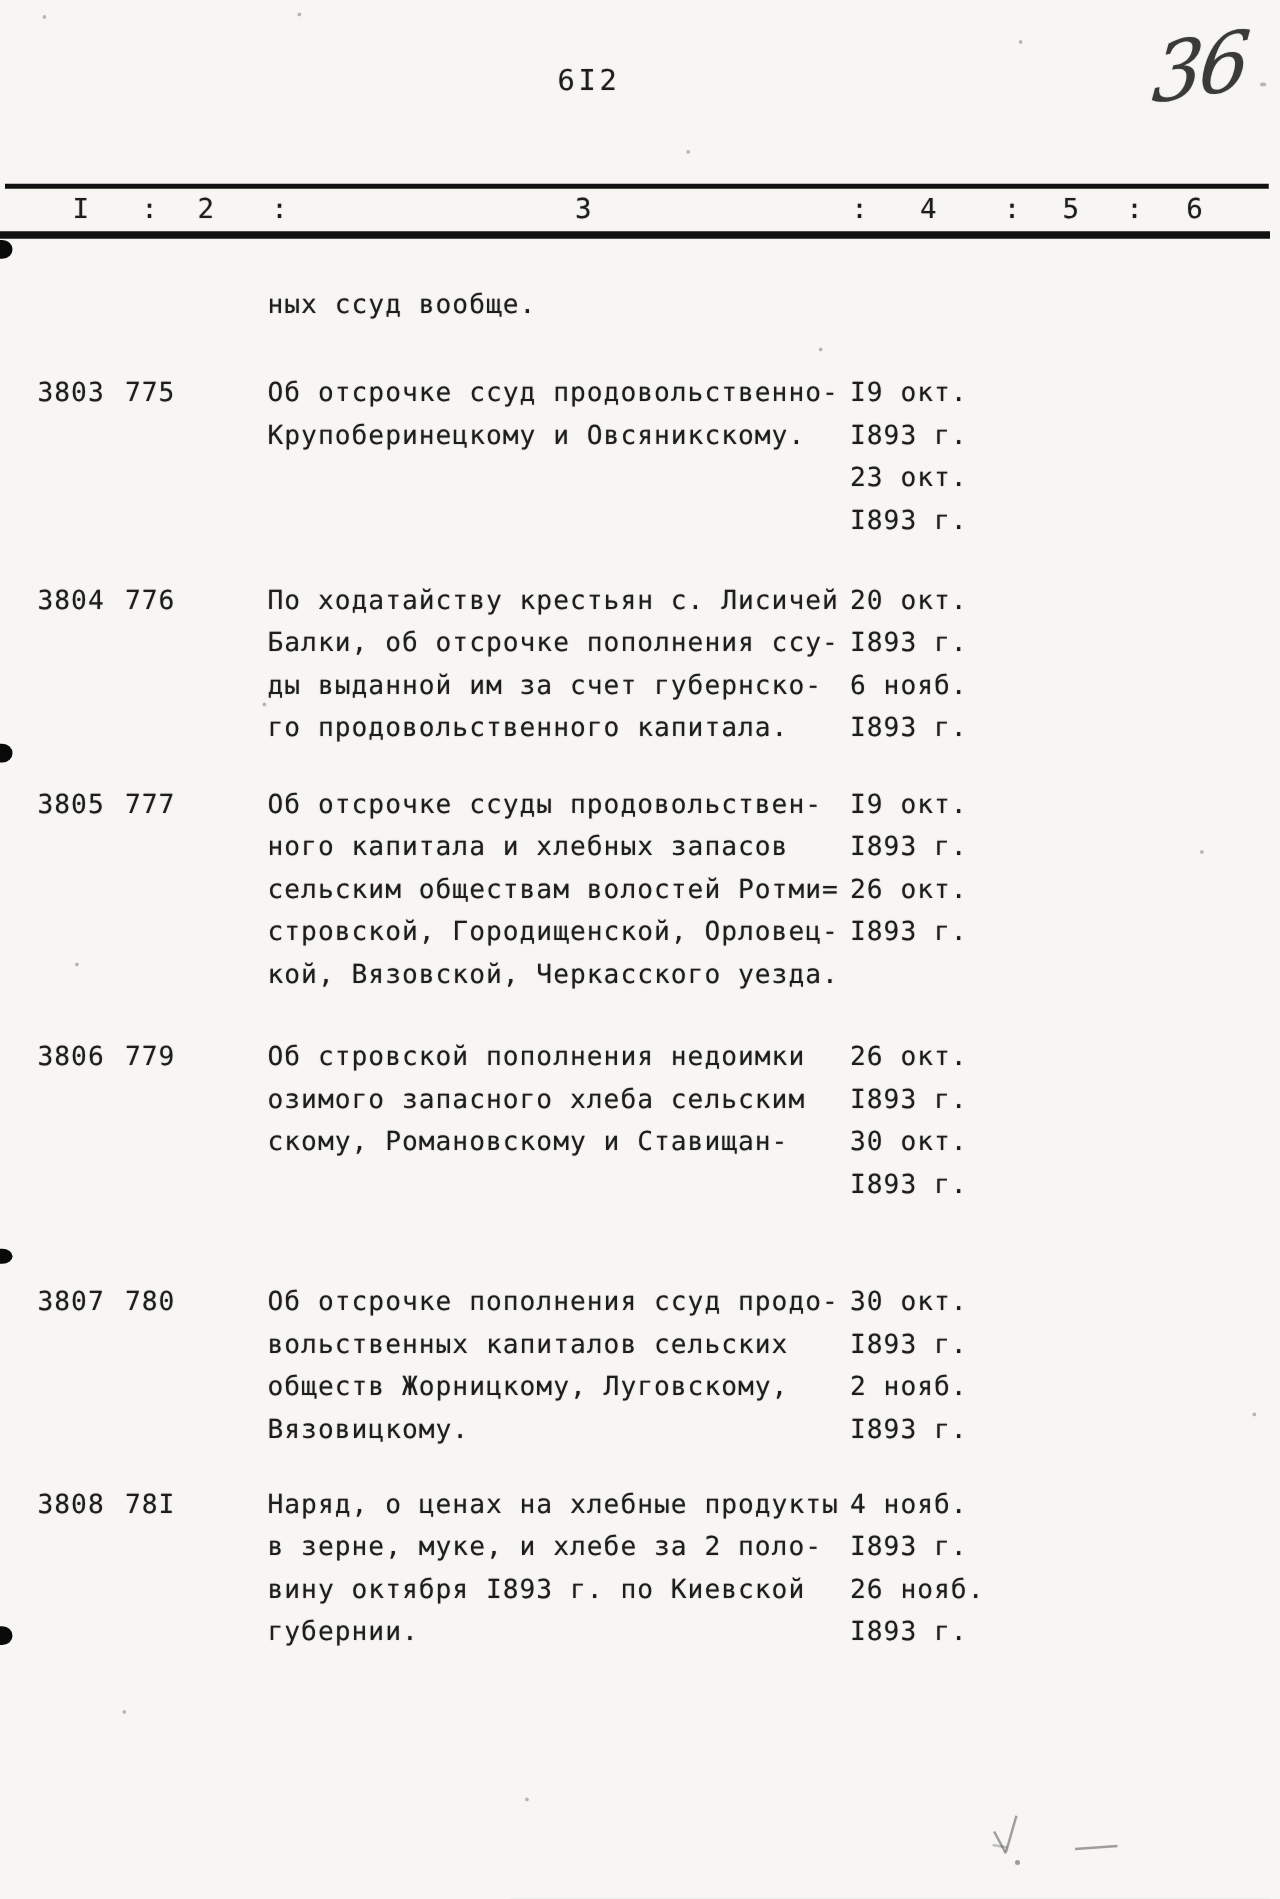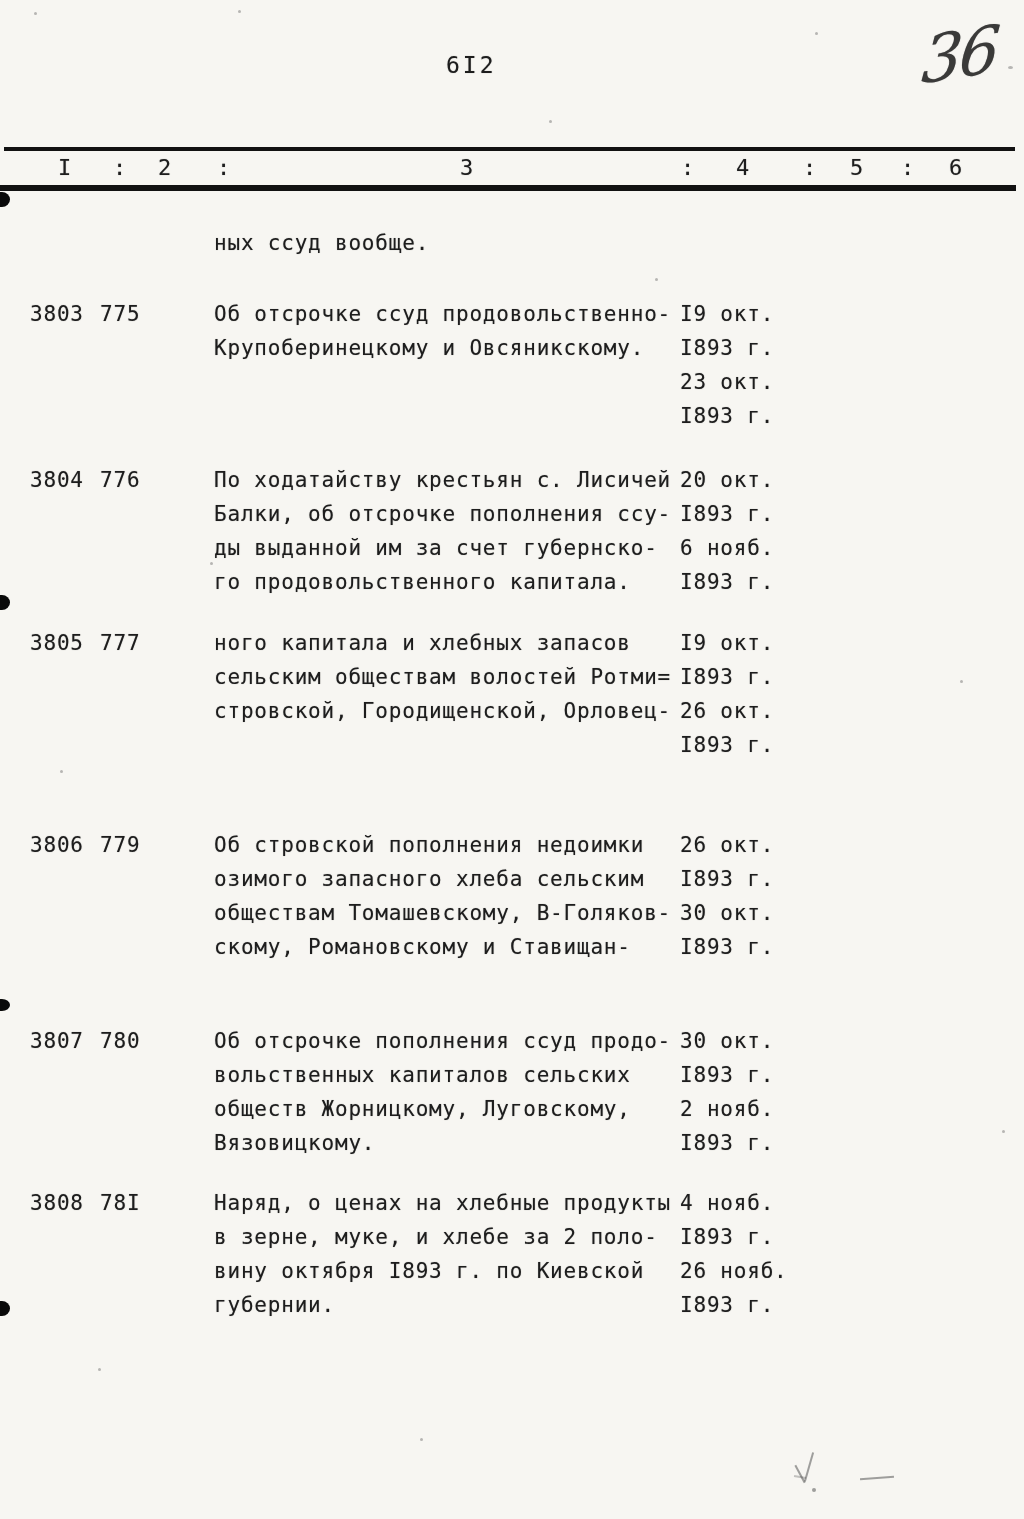--- a/index.html
+++ b/index.html
@@ -134,39 +134,40 @@
         <div class="line">I893 г.</div>
         <div class="line">6 нояб.</div>
         <div class="line">I893 г.</div>
       </div>
   </div>
 
   <div class="entry" style="top:626px;">
     <div class="col-no line">3805</div>
     <div class="col-file line">777</div>
     <div class="col-title">
+        <div class="line">Об отсрочке ссуды продовольствен-</div>
         <div class="line">ного капитала и хлебных запасов</div>
         <div class="line">сельским обществам волостей Ротми=</div>
         <div class="line">стровской, Городищенской, Орловец-</div>
+        <div class="line">кой, Вязовской, Черкасского уезда.</div>
       </div>
     <div class="col-dates">
         <div class="line">I9 окт.</div>
         <div class="line">I893 г.</div>
         <div class="line">26 окт.</div>
         <div class="line">I893 г.</div>
       </div>
   </div>
 
   <div class="entry" style="top:828px;">
     <div class="col-no line">3806</div>
     <div class="col-file line">779</div>
     <div class="col-title">
         <div class="line">Об стровской пополнения недоимки</div>
         <div class="line">озимого запасного хлеба сельским</div>
-        <div class="line">обществам Томашевскому, В-Голяков-</div>
         <div class="line">скому, Романовскому и Ставищан-</div>
       </div>
     <div class="col-dates">
         <div class="line">26 окт.</div>
         <div class="line">I893 г.</div>
         <div class="line">30 окт.</div>
         <div class="line">I893 г.</div>
       </div>
   </div>
 

